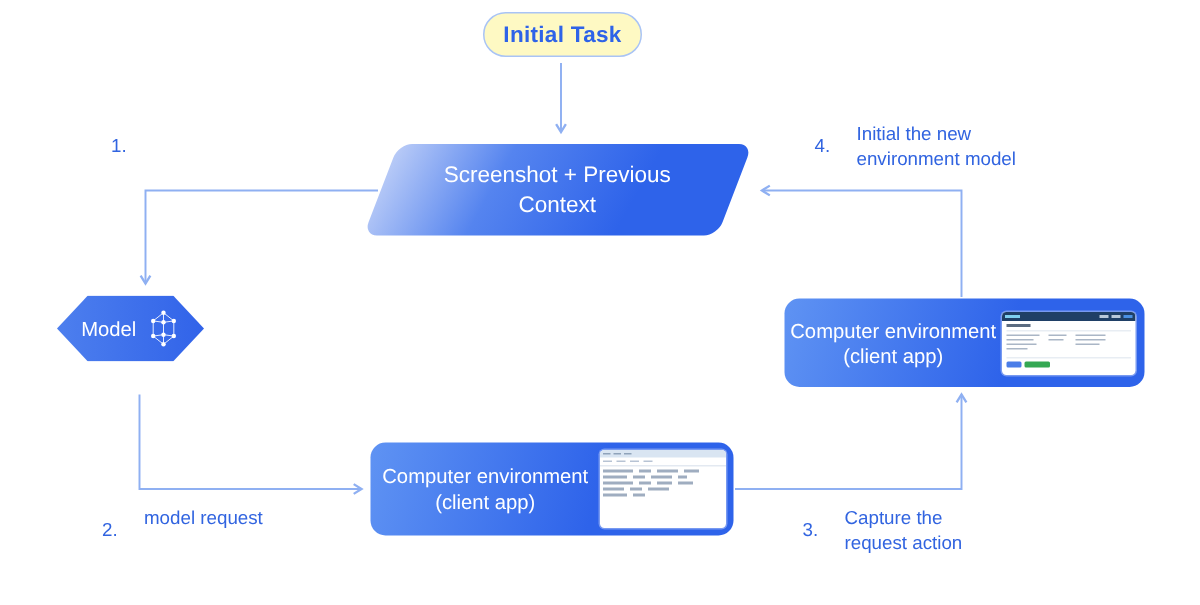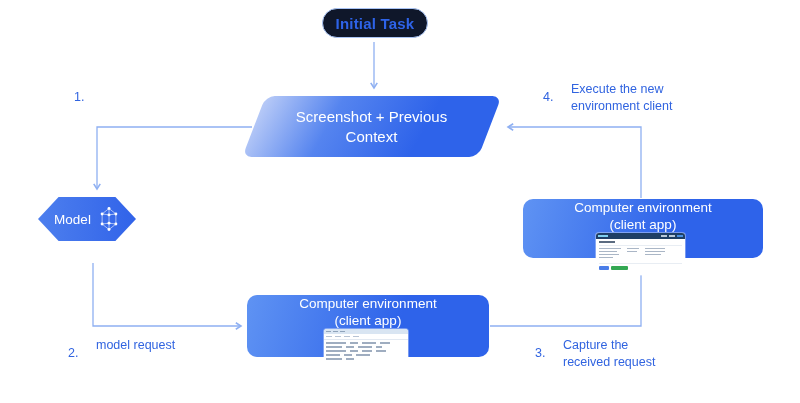--- a/index.html
+++ b/index.html
@@ -8,21 +8,21 @@
     font-family:"Liberation Sans", sans-serif; overflow:hidden;
   }
   
   .arrows { position:absolute; inset:0; width:800px; height:403px; }
   .arrow { fill:none; stroke:var(--arrow-blue); stroke-width:1.3px; }
   .arrow-head { fill:none; stroke:var(--arrow-blue); stroke-width:1.2px; }
 
   
   .pill {
     position:absolute; left:322px; top:8px; width:104px; height:28px;
-    border:1.5px solid var(--pill-border); border-radius:16px; background:#0f172a;
+    border:1.5px solid var(--pill-border); border-radius:16px; background:#fef9c3;
     display:flex; align-items:center; justify-content:center;
     color:var(--accent-blue); font-size:15px; font-weight:700; letter-spacing:.2px;
   }
 
   
   .para {
     position:absolute; left:254px; top:96px; width:236px; height:61px;
     transform:skewX(-21deg); border-radius:9px;
     background:linear-gradient(100deg, var(--node-blue-light) 0%, #5584ef 32%, var(--node-blue) 72%);
     display:flex; align-items:center; justify-content:center;
@@ -38,21 +38,20 @@
     clip-path:polygon(21% 0%, 79% 0%, 100% 50%, 79% 100%, 21% 100%, 0% 50%);
     background:linear-gradient(90deg,#4d7fee,#3163e9);
     display:flex; align-items:center; justify-content:center; gap:7px; color:#fff;
   }
   .hex-label { font-size:13.5px; font-weight:500; }
 
   
   .envbox {
     position:absolute; border-radius:10px; display:flex; align-items:center; color:#fff;
     background:linear-gradient(105deg, var(--box-blue-light) 0%, var(--node-blue) 62%);
-    flex-direction:column;
   }
   .env-bottom { left:247px; top:295px; width:242px; height:62px; }
   .env-right  { left:523px; top:199px; width:240px; height:59px; }
   .env-text { flex:1; text-align:center; font-size:13.5px; line-height:17px; font-weight:500; }
 
   
   .thumb { background:#fff; border-radius:3px; overflow:hidden; flex:none;
            box-shadow:0 0 0 1px rgba(255,255,255,.35); }
   .thumb i { display:block; }
   .thumb-file { width:84px; height:52px; margin-right:5px; }
@@ -245,24 +244,24 @@
   <div class="step step-2">
     <span class="step-num">2.</span>
     <span>
       <div>model request</div>
     </span>
   </div>
   <div class="step step-3">
     <span class="step-num">3.</span>
     <span>
       <div>Capture the</div>
-      <div>received request</div>
+      <div>request action</div>
     </span>
   </div>
   <div class="step step-4">
     <span class="step-num">4.</span>
     <span>
-      <div>Execute the new</div>
-      <div>environment client</div>
+      <div>Initial the new</div>
+      <div>environment model</div>
     </span>
   </div>
 
 </div>
 
 </body></html>

